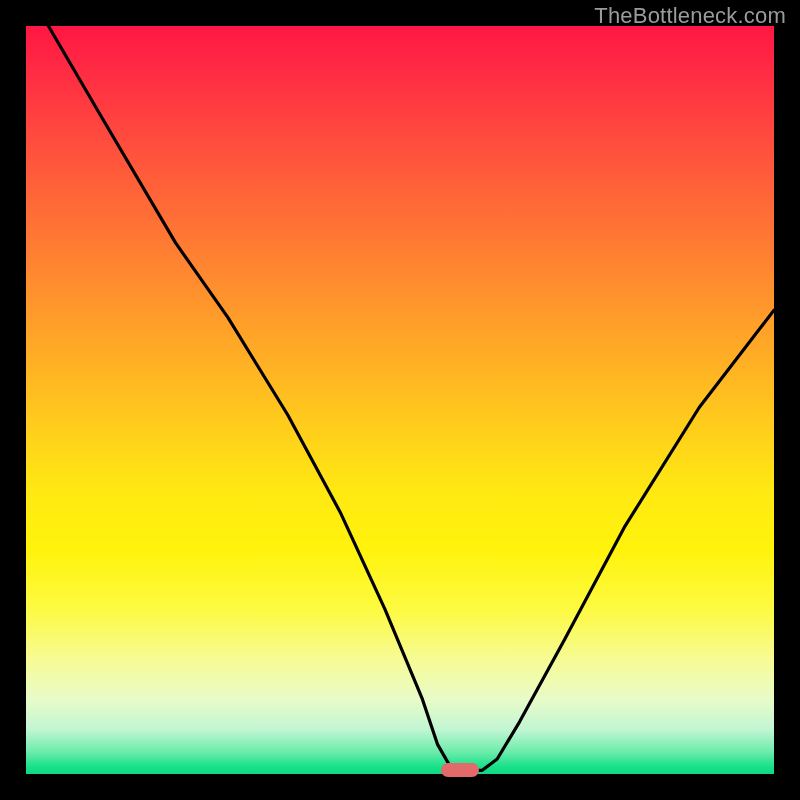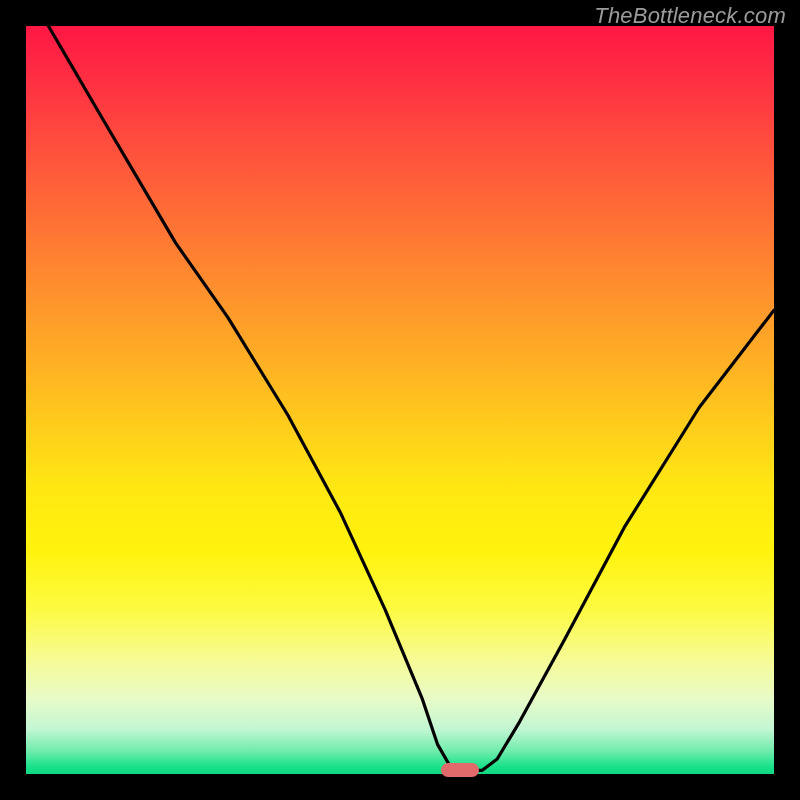--- a/index.html
+++ b/index.html
@@ -42,21 +42,20 @@
     );
   }
   .watermark {
     position: absolute;
     top: 3px;
     right: 14px;
     color: #9b9b9b;
     font-size: 22px;
     font-weight: 500;
     letter-spacing: 0.2px;
-    font-style: italic;
   }
   svg.curve {
     position: absolute;
     left: 0; top: 0;
     width: 748px;
     height: 748px;
   }
   .marker {
     position: absolute;
     height: 14px;

